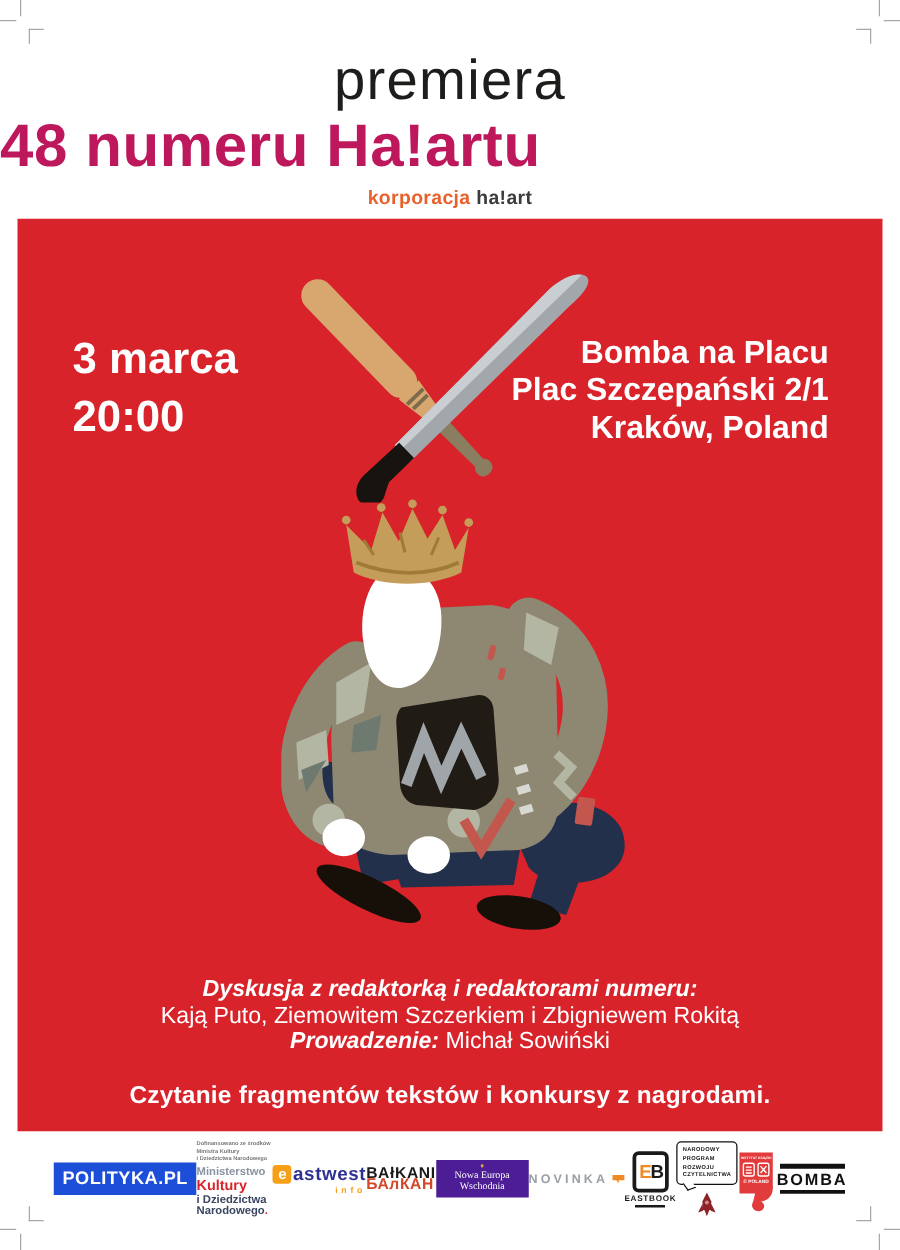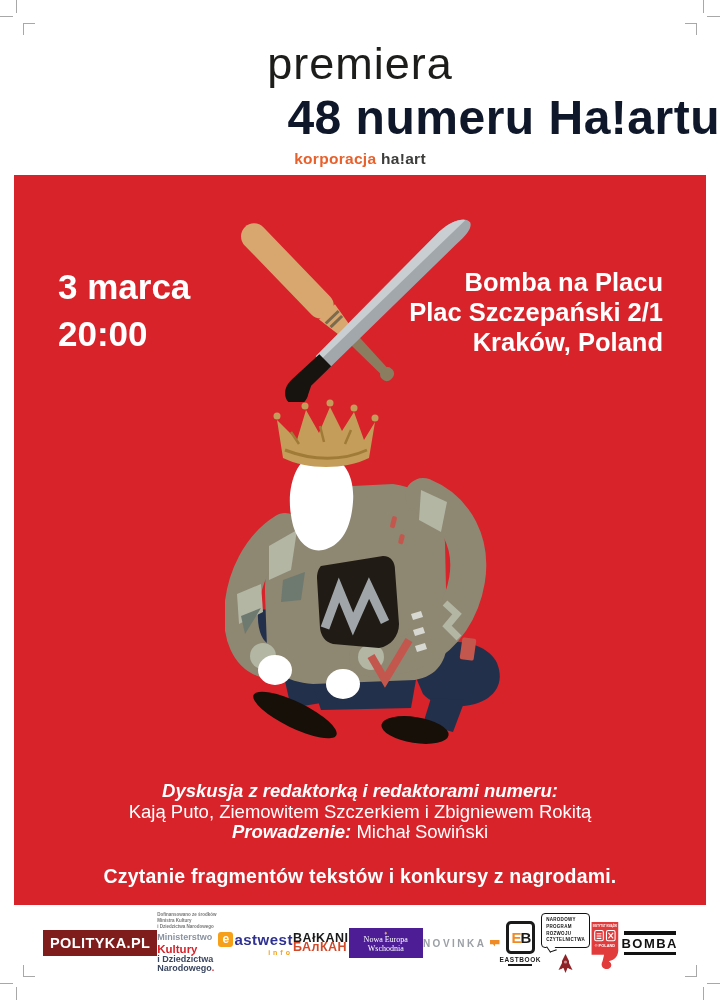--- a/index.html
+++ b/index.html
@@ -5,22 +5,22 @@
   html,body{margin:0;padding:0;background:#ffffff;}
   .poster{position:relative;width:720px;height:1000px;background:#ffffff;
           font-family:"Liberation Sans",sans-serif;overflow:hidden;}
 
   
   .mark{position:absolute;background:#a8a8a8;}
 
   
   .title1{position:absolute;top:38px;left:0;width:100%;text-align:center;
           font-size:45px;font-weight:normal;color:#1d1d1b;letter-spacing:1px;}
-  .title2{position:absolute;top:90px;left:0;width:100%;text-align:right;
-          font-size:48px;font-weight:bold;color:#0f172a;letter-spacing:0.5px;}
+  .title2{position:absolute;top:90px;left:0;width:100%;text-align:left;
+          font-size:48px;font-weight:bold;color:#be185d;letter-spacing:0.5px;}
   .brand{position:absolute;top:150px;left:0;width:100%;text-align:center;
          font-size:15.5px;font-weight:bold;letter-spacing:0.3px;}
   .brand .b1{color:#e8612c;} .brand .b2{color:#3c3c3b;}
 
   
   .red-panel{position:absolute;left:14px;top:175px;width:692px;height:730px;background:#d8232a;}
 
   .datetime{position:absolute;left:58px;top:263px;color:#fff;font-weight:bold;
             font-size:35px;line-height:1.35;}
   .venue{position:absolute;right:57px;top:268px;color:#fff;font-weight:bold;
@@ -32,21 +32,21 @@
   .details{position:absolute;left:0;top:781px;width:100%;text-align:center;color:#fff;
            font-size:18.5px;line-height:1.12;}
   .details .bold{font-weight:bold;font-style:italic;}
   .tagline{position:absolute;left:0;top:865px;width:100%;text-align:center;color:#fff;
            font-weight:bold;font-size:19.5px;letter-spacing:0.2px;}
 
   
   .footer{position:absolute;left:43px;right:42px;top:912px;height:62px;
           display:flex;align-items:center;justify-content:space-between;}
 
-  .lg-polityka{background:#7f1d1d;color:#fff;font-weight:bold;font-size:14.5px;
+  .lg-polityka{background:#1d4ed8;color:#fff;font-weight:bold;font-size:14.5px;
                letter-spacing:0.4px;padding:5px 7px;white-space:nowrap;}
 
   .lg-mkidn{width:78px;font-weight:bold;line-height:1.05;}
   .mk-cap{font-size:4.5px;color:#777;line-height:1.35;margin-bottom:3px;}
   .mk-1{color:#8a93a0;font-size:9px;}
   .mk-2{color:#d8232a;font-size:11.5px;}
   .mk-3{color:#3a4660;font-size:9px;}
   .mk-dot{color:#d8232a;}
 
   .lg-eastwest{display:flex;flex-direction:column;align-items:flex-end;}

